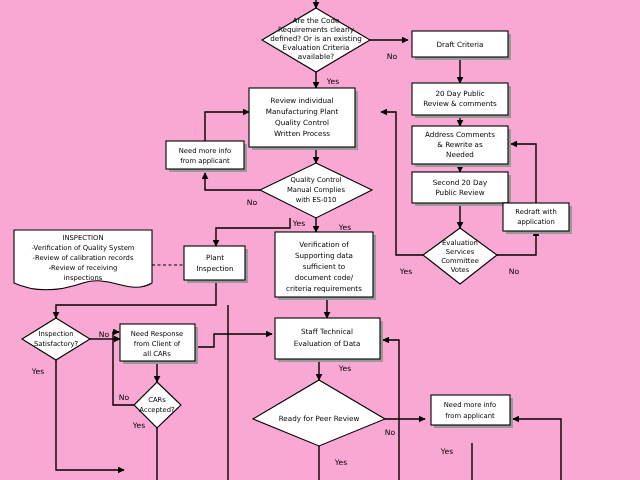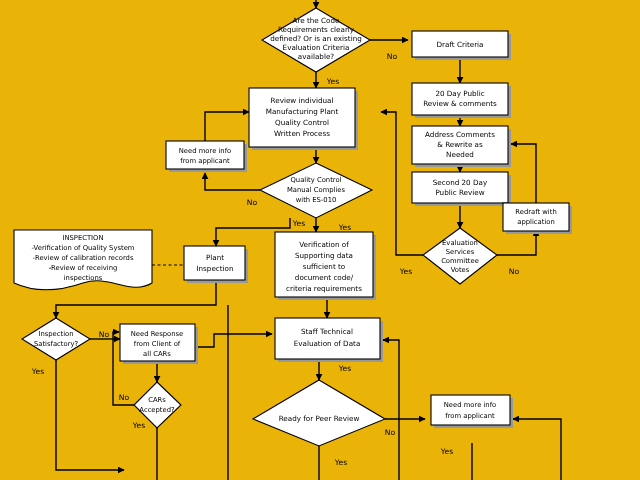--- a/index.html
+++ b/index.html
@@ -1,18 +1,18 @@
 <!DOCTYPE html>
 <html><head>
 <meta charset="utf-8">
 <style>
   html,body{margin:0;padding:0;background:#ffffff;}
   body{width:640px;height:480px;overflow:hidden;
        font-family:"DejaVu Sans", sans-serif;}
-  #flowchart-root{position:relative;width:640px;height:480px;background:#eab308;}
+  #flowchart-root{position:relative;width:640px;height:480px;background:#f9a8d4;}
   svg#flow-svg{position:absolute;left:0;top:0;width:640px;height:480px;
                display:block;shape-rendering:geometricPrecision;}
   .node-shape{fill:#ffffff;stroke:#000000;stroke-width:1.1;}
   .conn{stroke:#000000;stroke-width:1.4;fill:none;}
   .conn-dashed{stroke:#000000;stroke-width:1.1;fill:none;stroke-dasharray:3 2.5;}
   .shadow{fill:#999999;stroke:none;}
   text{font-family:"DejaVu Sans", sans-serif;fill:#000000;}
   .node-label{font-size:7.2px;text-anchor:middle;dominant-baseline:middle;}
   .node-label.small{font-size:6.8px;}
   .edge-label{font-size:7.6px;text-anchor:middle;dominant-baseline:middle;fill:#000;}

